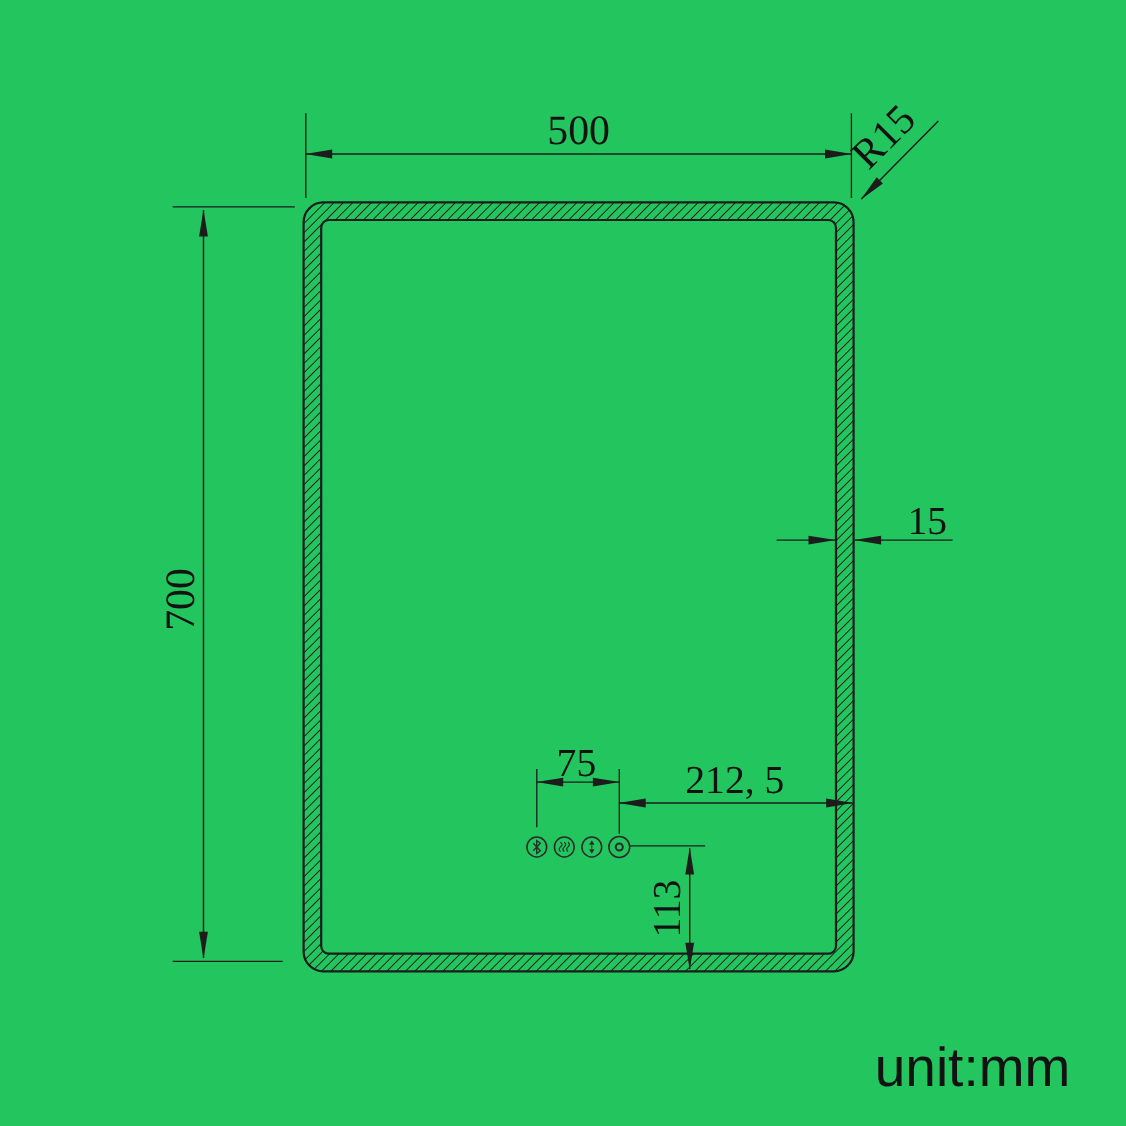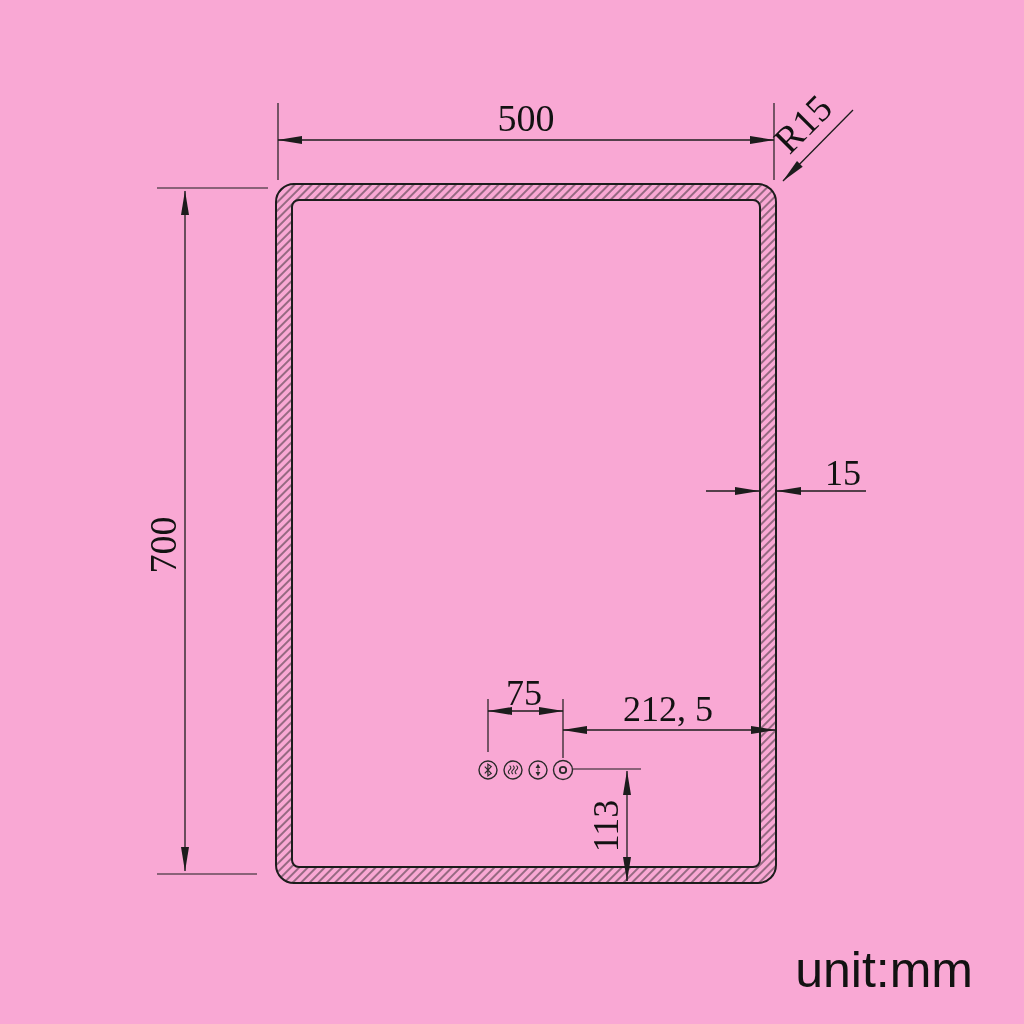--- a/index.html
+++ b/index.html
@@ -4,21 +4,21 @@
 <style>
   html, body {
     margin: 0;
     padding: 0;
     background: #ffffff;
   }
   .canvas {
     position: relative;
     width: 1024px;
     height: 1024px;
-    background: #f9a8d4;
+    background: #22c55e;
     font-family: "Liberation Serif", "DejaVu Serif", serif;
   }
   svg { display: block; }
   .extline {
     stroke: #1c1c1c;
     stroke-width: 1.2;
     fill: none;
   }
   .dimline {
     stroke: #1c1c1c;

